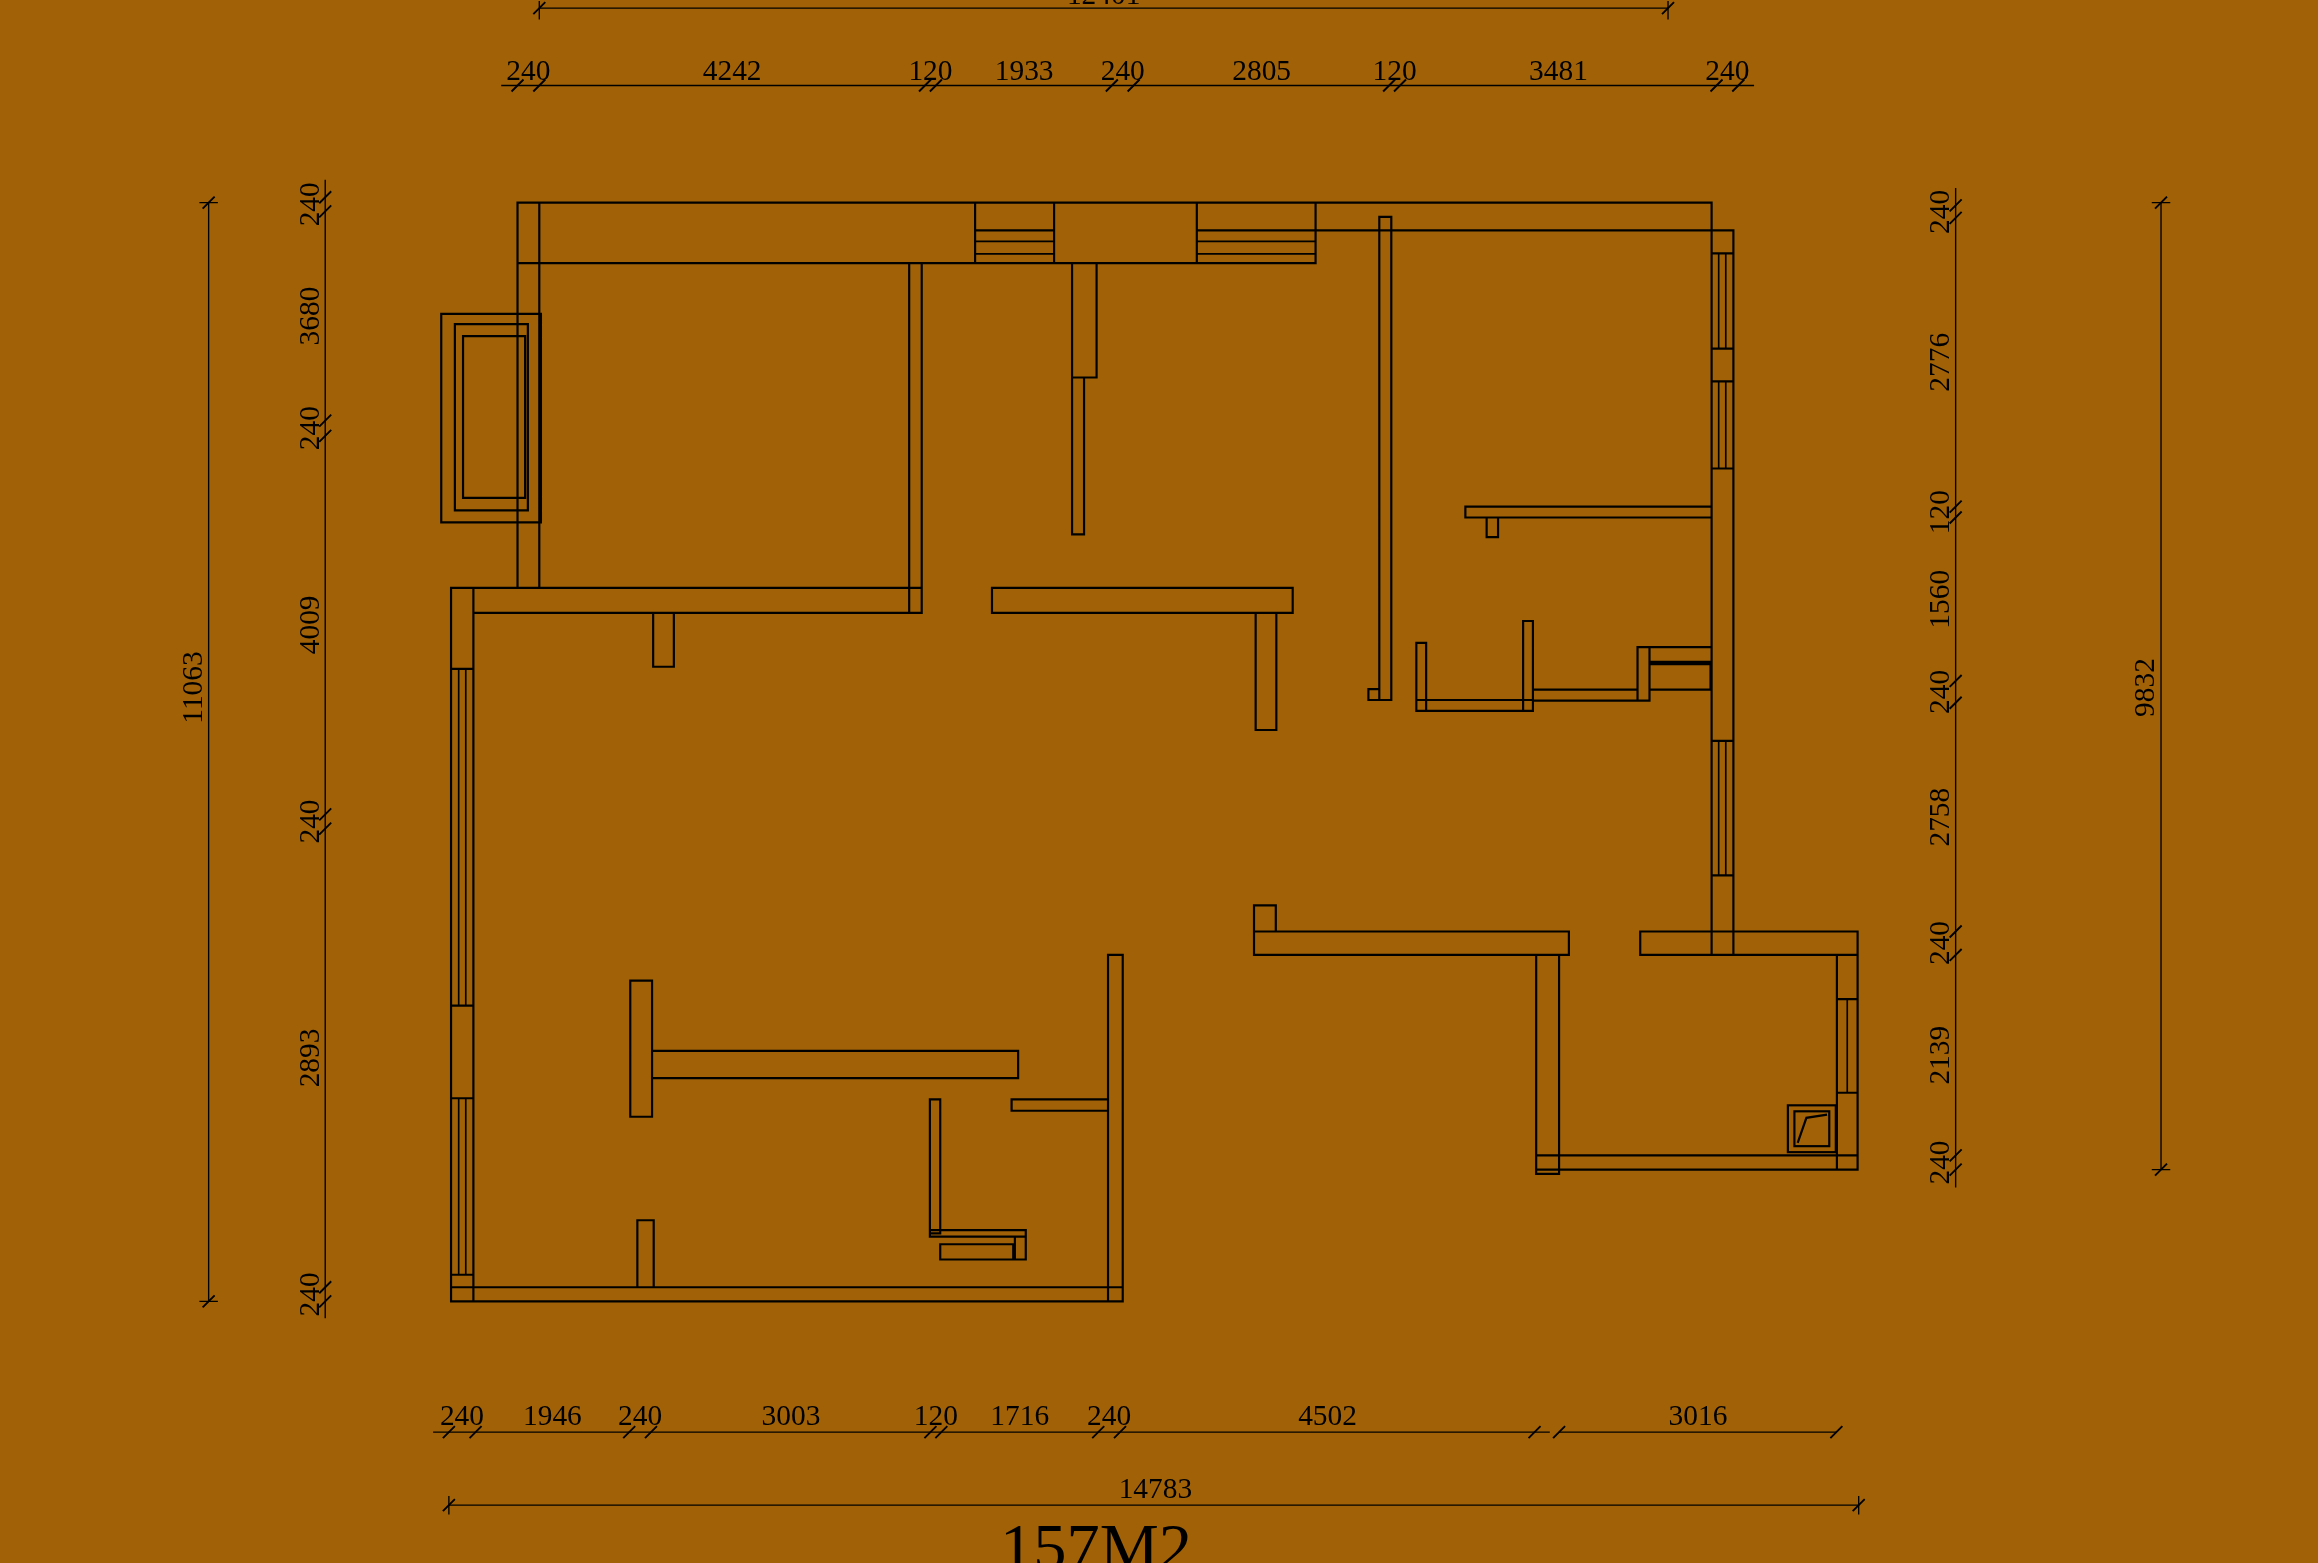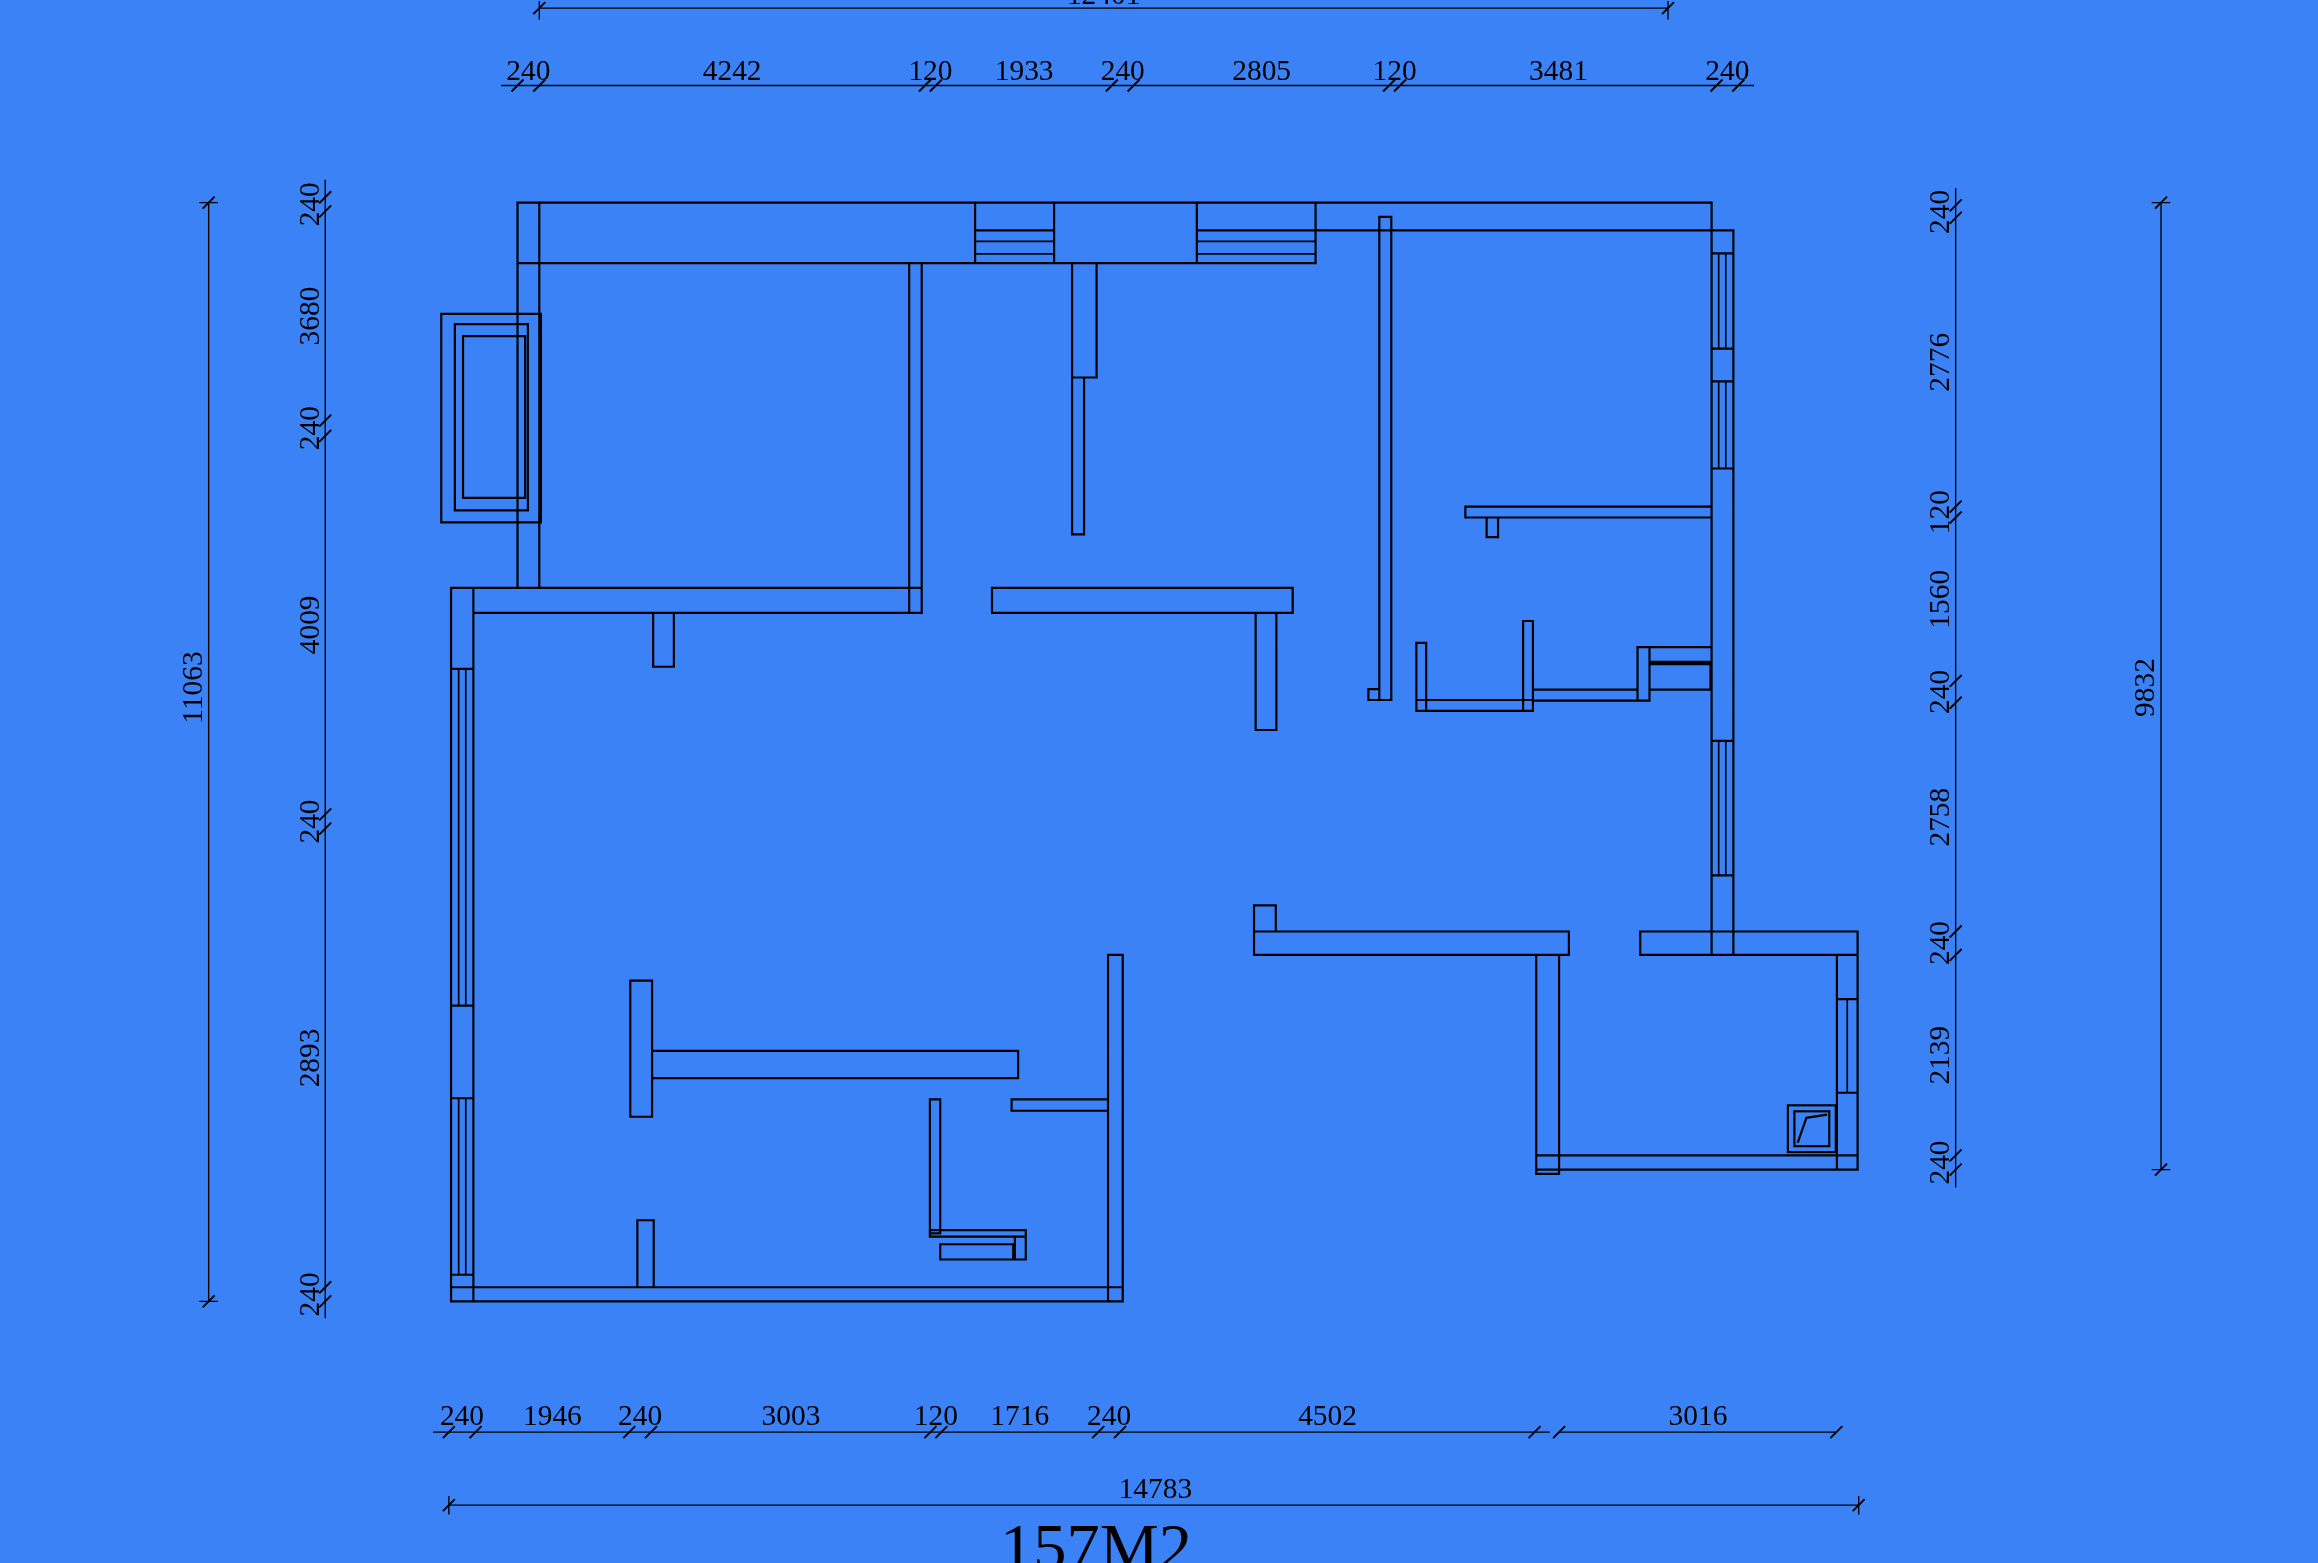--- a/index.html
+++ b/index.html
@@ -1,16 +1,16 @@
 <!DOCTYPE html>
 <html style="font-size:8.7px"><head>
 <meta charset="utf-8">
 <style>
   html,body{margin:0;padding:0;background:#ffffff;}
-  .page{position:relative;width:2319px;height:1564px;background:#3b82f6;overflow:hidden;}
+  .page{position:relative;width:2319px;height:1564px;background:#a16207;overflow:hidden;}
   svg{position:absolute;left:0;top:0;}
   text{font-family:"Liberation Serif","DejaVu Serif",serif;fill:#000000;}
   .dim-label{font-size:54px;}
   .total-label{font-size:54px;}
   .title-label{font-size:122px;}
 </style>
 </head>
 <body>
 
 <div class="page">

